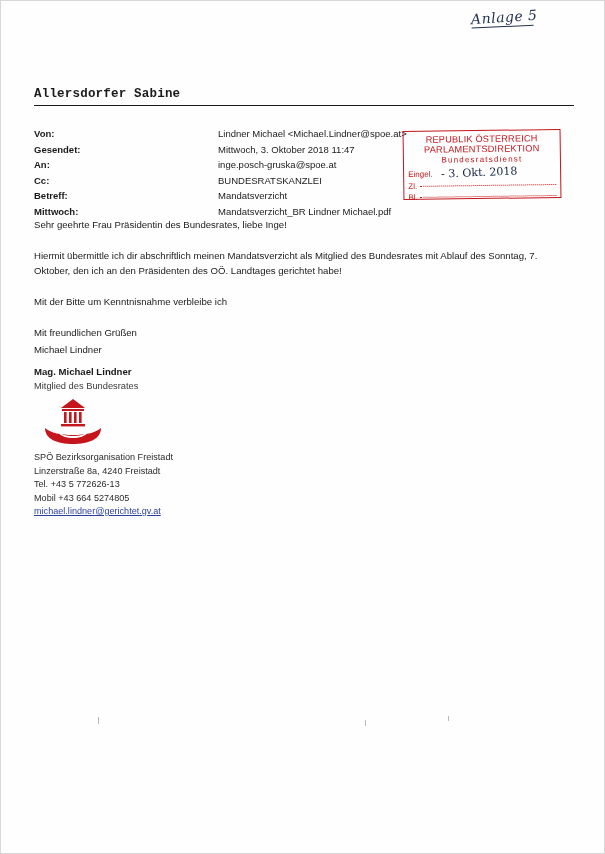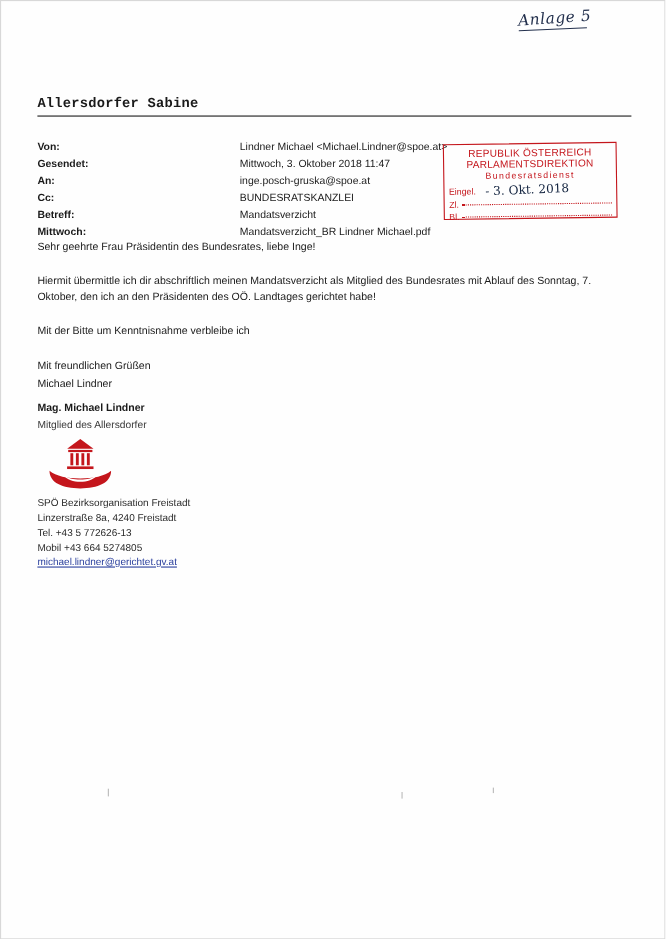--- a/index.html
+++ b/index.html
@@ -279,21 +279,21 @@
   <div class="body-text">
     <p>Sehr geehrte Frau Präsidentin des Bundesrates, liebe Inge!</p>
     <p>Hiermit übermittle ich dir abschriftlich meinen Mandatsverzicht als Mitglied des Bundesrates mit Ablauf des Sonntag, 7. Oktober, den ich an den Präsidenten des OÖ. Landtages gerichtet habe!</p>
     <p>Mit der Bitte um Kenntnisnahme verbleibe ich</p>
     <p class="tight">Mit freundlichen Grüßen</p>
     <p>Michael Lindner</p>
   </div>
 
   <div class="sig-block">
     <div class="sig-name">Mag. Michael Lindner</div>
-    <div class="sig-role">Mitglied des Allersdorfer</div>
+    <div class="sig-role">Mitglied des Bundesrates</div>
   </div>
 
   <div class="logo">
     <svg width="72" height="48" viewBox="0 0 72 48" xmlns="http://www.w3.org/2000/svg" aria-hidden="true">
       <g fill="#c4161c">
         <path d="M36 2 L48 11 L24 11 Z"></path>
         <rect x="25" y="12" width="22" height="2"></rect>
         <rect x="27" y="15" width="2.6" height="11"></rect>
         <rect x="32" y="15" width="2.6" height="11"></rect>
         <rect x="37" y="15" width="2.6" height="11"></rect>

